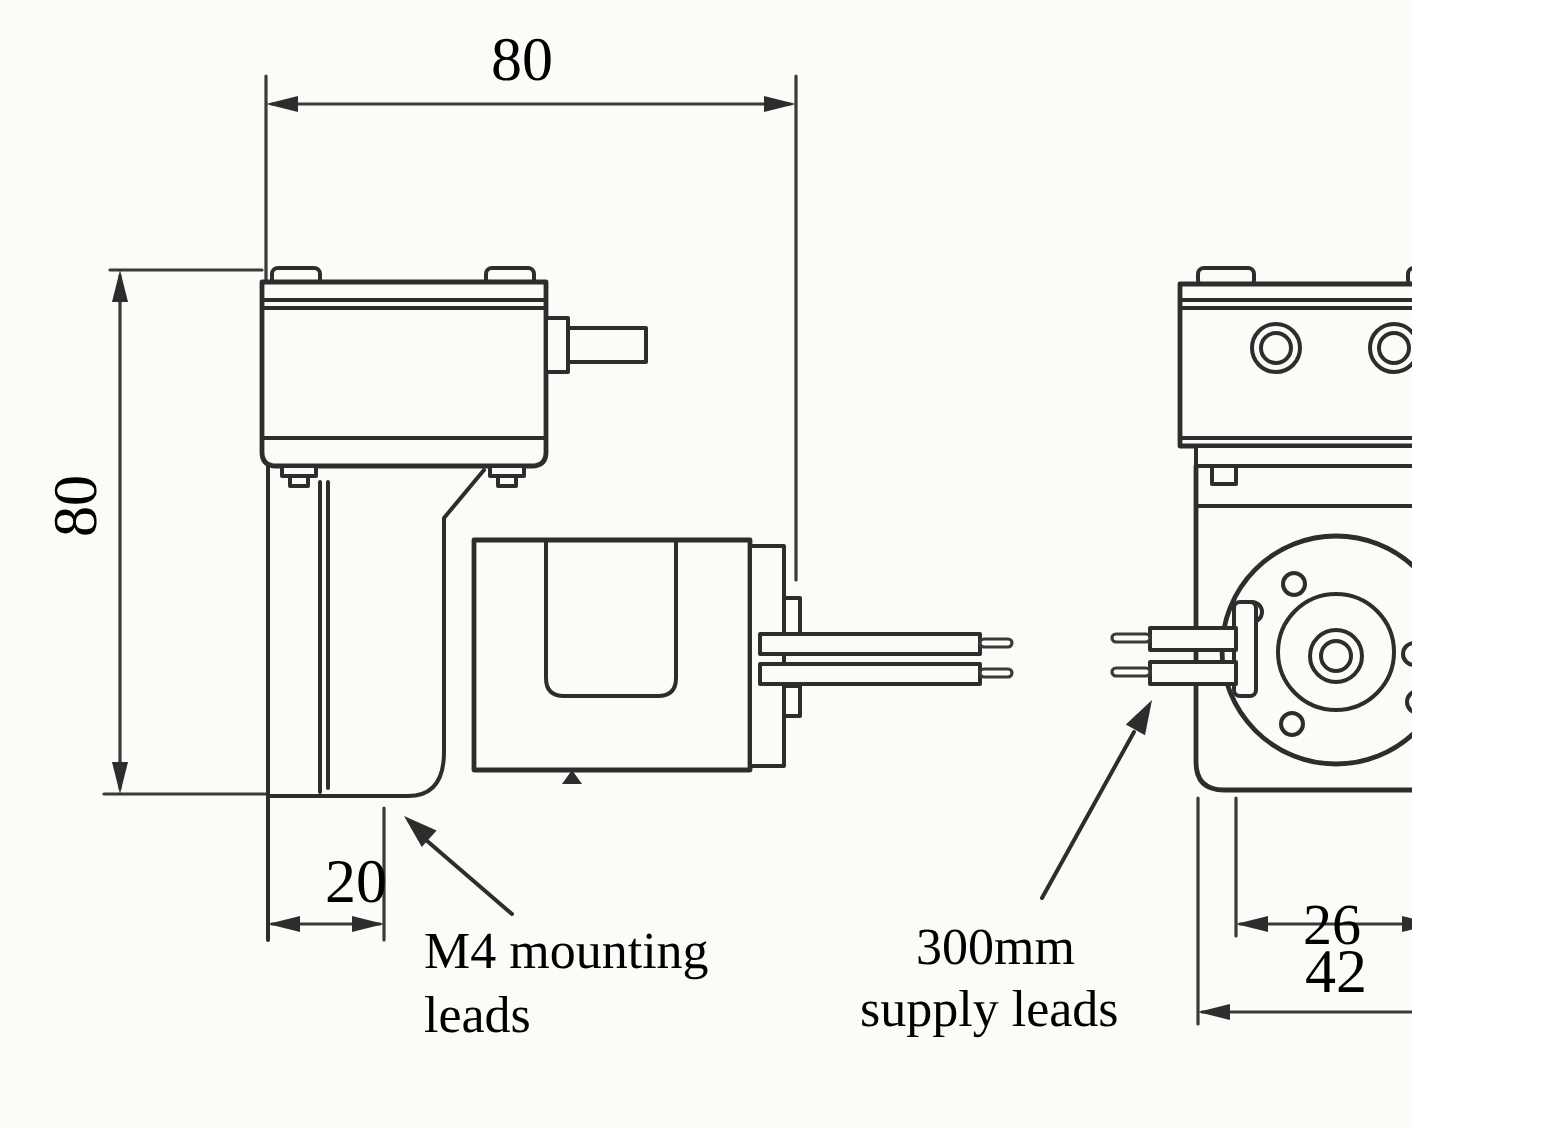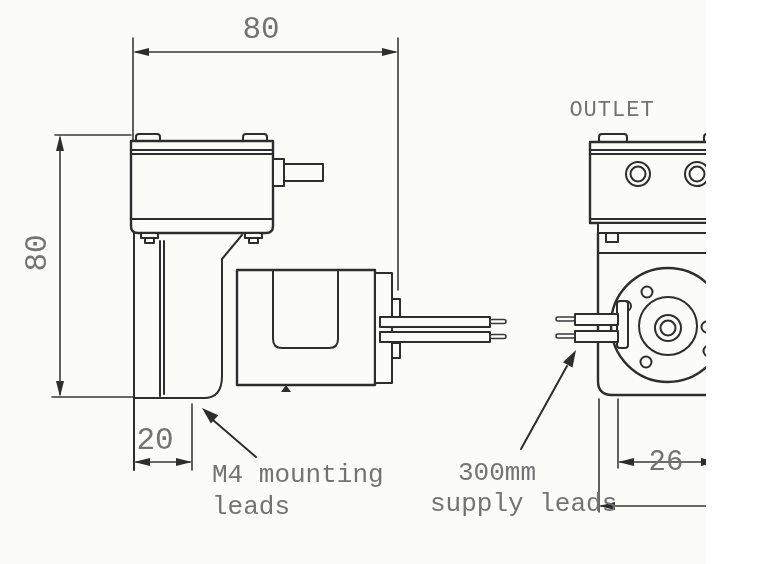--- a/index.html
+++ b/index.html
@@ -1,20 +1,20 @@
 <!DOCTYPE html>
 <html><head>
 <meta charset="utf-8">
 <style>
   html,body { margin:0; padding:0; background:#ffffff; }
   .canvas {
     position:relative; width:706px; height:564px;
     background:#fbfbf8; overflow:hidden;
-    font-family:Liberation Mono, monospace;
-    color:#737373;
+    font-family:Liberation Serif, serif;
+    color:#000000;
   }
   .canvas svg { position:absolute; left:0; top:0; }
   svg .ln   { stroke:#2d2d2d; stroke-width:2;   fill:none; stroke-linecap:round; stroke-linejoin:round; }
   svg .ln3  { stroke:#2d2d2d; stroke-width:2.4; fill:none; stroke-linecap:round; stroke-linejoin:round; }
   svg .thin { stroke:#3a3a3a; stroke-width:1.6; fill:none; stroke-linecap:round; }
   svg .paper{ fill:#fbfbf8; }
   svg .solid{ fill:#2d2d2d; stroke:none; }
   .lbl { position:absolute; line-height:1.05; white-space:nowrap; }
   .dim  { font-size:31px; }
   .dimS { font-size:29px; }
@@ -139,25 +139,25 @@
       <path class="thin" d="M601,506 H731"></path>
       <polygon class="solid" points="599,506 615,502 615,510"></polygon>
       <polygon class="solid" points="733,506 717,502 717,510"></polygon>
     </g>
   </svg>
 
   <div class="lbl dim ctr" style="left:229px; top:14px;  width:64px;">80</div>
 
   <div class="lbl dim ctr rot" style="left:8px; top:237px; width:60px; height:32px;">80</div>
 
-  <div class="lbl dim ctr" style="left:125px; top:425px; width:60px;">20</div>
+  <div class="lbl dim ctr" style="left:148px; top:425px; width:60px;">20</div>
 
   <div class="lbl note" style="left:212px; top:462px;">M4 mounting</div>
   <div class="lbl note" style="left:212px; top:494px;">leads</div>
 
-  <div class="lbl portlbl ctr" style="left:562px; top:99px; width:100px;">OUTLET</div>
 
   <div class="lbl note rgt" style="left:458px; top:460px; width:120px;">300mm</div>
   <div class="lbl note rgt" style="left:430px; top:491px; width:151px;">supply leads</div>
 
   <div class="lbl dimS ctr" style="left:636px; top:432px; width:60px;margin-top:16px;">26</div>
+  <div class="lbl dim ctr" style="left:638px; top:470px; width:60px;">42</div>
 
 </div>
 
 </body></html>

